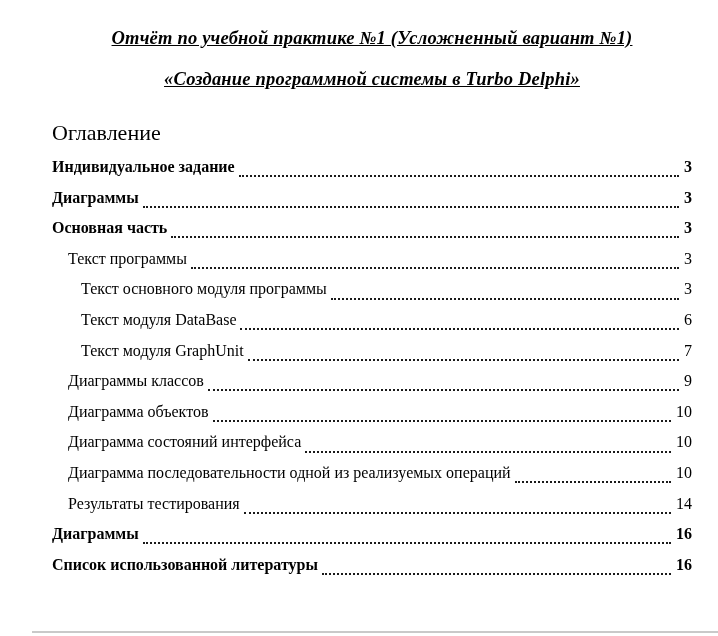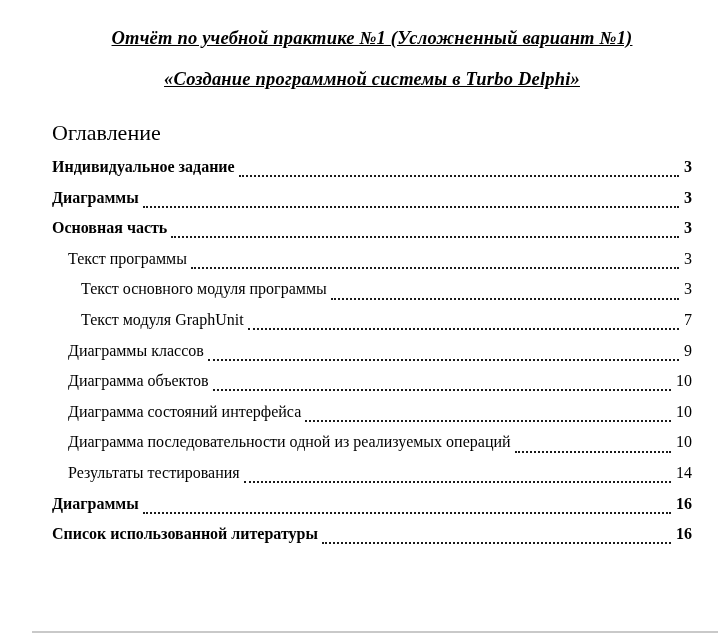--- a/index.html
+++ b/index.html
@@ -112,20 +112,25 @@
       <span class="toc-label">Текст программы</span>
       <span class="toc-leader"></span>
       <span class="toc-page">3</span>
     </div>
       <div class="toc-row level-2">
       <span class="toc-label">Текст основного модуля программы</span>
       <span class="toc-leader"></span>
       <span class="toc-page">3</span>
     </div>
       <div class="toc-row level-2">
+      <span class="toc-label">Текст модуля DataBase</span>
+      <span class="toc-leader"></span>
+      <span class="toc-page">6</span>
+    </div>
+      <div class="toc-row level-2">
       <span class="toc-label">Текст модуля GraphUnit</span>
       <span class="toc-leader"></span>
       <span class="toc-page">7</span>
     </div>
       <div class="toc-row level-1">
       <span class="toc-label">Диаграммы классов</span>
       <span class="toc-leader"></span>
       <span class="toc-page">9</span>
     </div>
       <div class="toc-row level-1">

